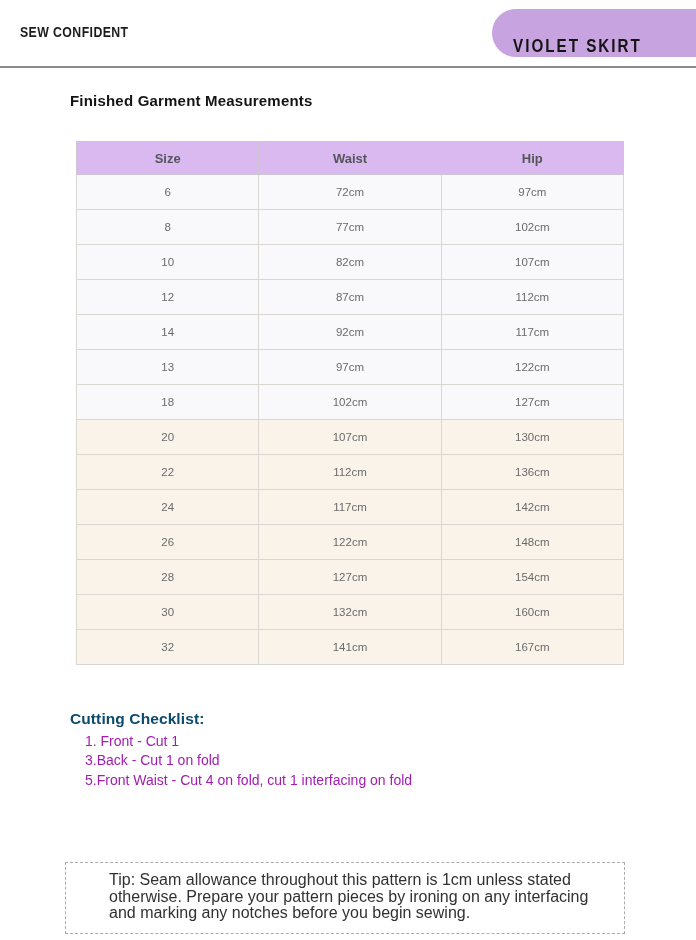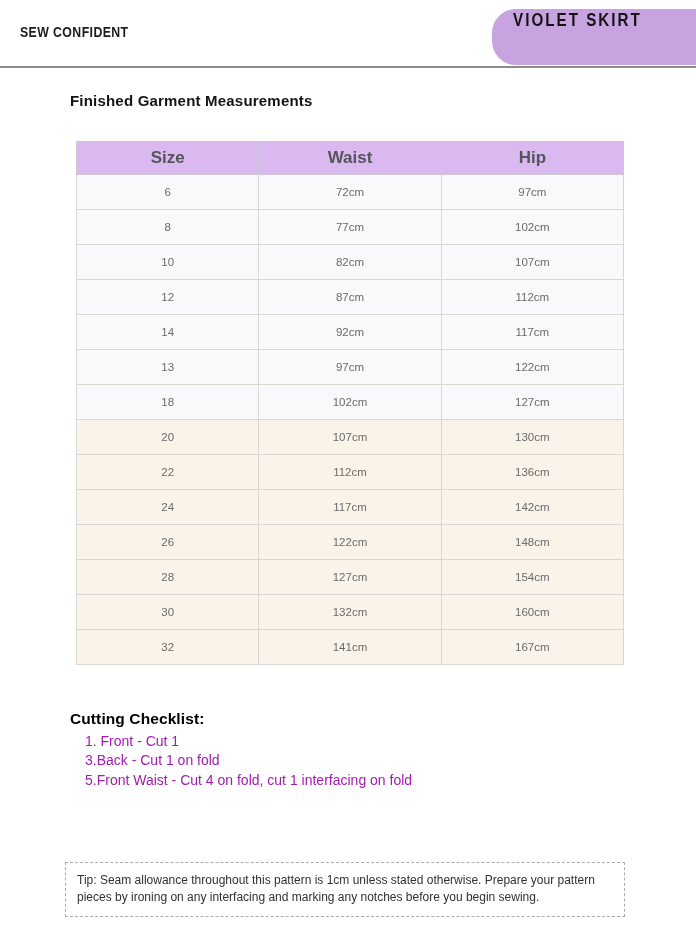--- a/index.html
+++ b/index.html
@@ -23,25 +23,25 @@
     letter-spacing: 0.5px;
     transform: scaleX(0.82);
     transform-origin: left center;
     white-space: nowrap;
   }
   .pill {
     position: absolute;
     left: 492px;
     right: 0;
     top: 9px;
-    height: 56px;
+    height: 48px;
     background: #c7a3e0;
     border-radius: 24px 0 0 24px;
     display: flex;
-    align-items: flex-start;
+    align-items: flex-end;
     justify-content: center;
     padding-right: 34px;
   }
   .pill-text {
     font-size: 19px;
     font-weight: 700;
     color: #141414;
     letter-spacing: 2.5px;
     transform: scaleX(0.8);
     white-space: nowrap;
@@ -75,21 +75,21 @@
   }
   table.measurements {
     width: 100%;
     border-collapse: collapse;
     table-layout: fixed;
   }
   table.measurements th {
     height: 30px;
     background: #d9b9f0;
     color: #55555b;
-    font-size: 17px;
+    font-size: 13px;
     font-weight: 700;
     border: 1px solid #cec6d2;
     text-align: center;
   }
   table.measurements td {
     height: 32px;
     text-align: center;
     vertical-align: middle;
     font-size: 11.5px;
     color: #6b6b6b;
@@ -100,21 +100,21 @@
 
   
   .checklist {
     position: absolute;
     left: 70px;
     top: 710px;
   }
   .checklist-heading {
     font-size: 15.5px;
     font-weight: 700;
-    color: #000000;
+    color: #0c4a6e;
     margin-bottom: 4px;
     letter-spacing: 0.1px;
   }
   .check-item {
     padding-left: 15px;
     font-size: 14px;
     color: #a21caf;
     line-height: 19.3px;
     white-space: nowrap;
   }
@@ -124,23 +124,24 @@
     position: absolute;
     left: 65px;
     top: 862px;
     width: 560px;
     box-sizing: border-box;
     border: 1px dashed #ababab;
     background: #ffffff;
     padding: 9px 12px 11px 11px;
   }
   .tip-text {
-    font-size: 12px;
+    font-size: 16px;
     line-height: 16.5px;
     color: #313131;
+    margin-left: 32px;
   }
 </style>
 </head>
 <body>
 
 <div class="page">
 
   <div class="brand">SEW CONFIDENT</div>
 
   <div class="pill">

